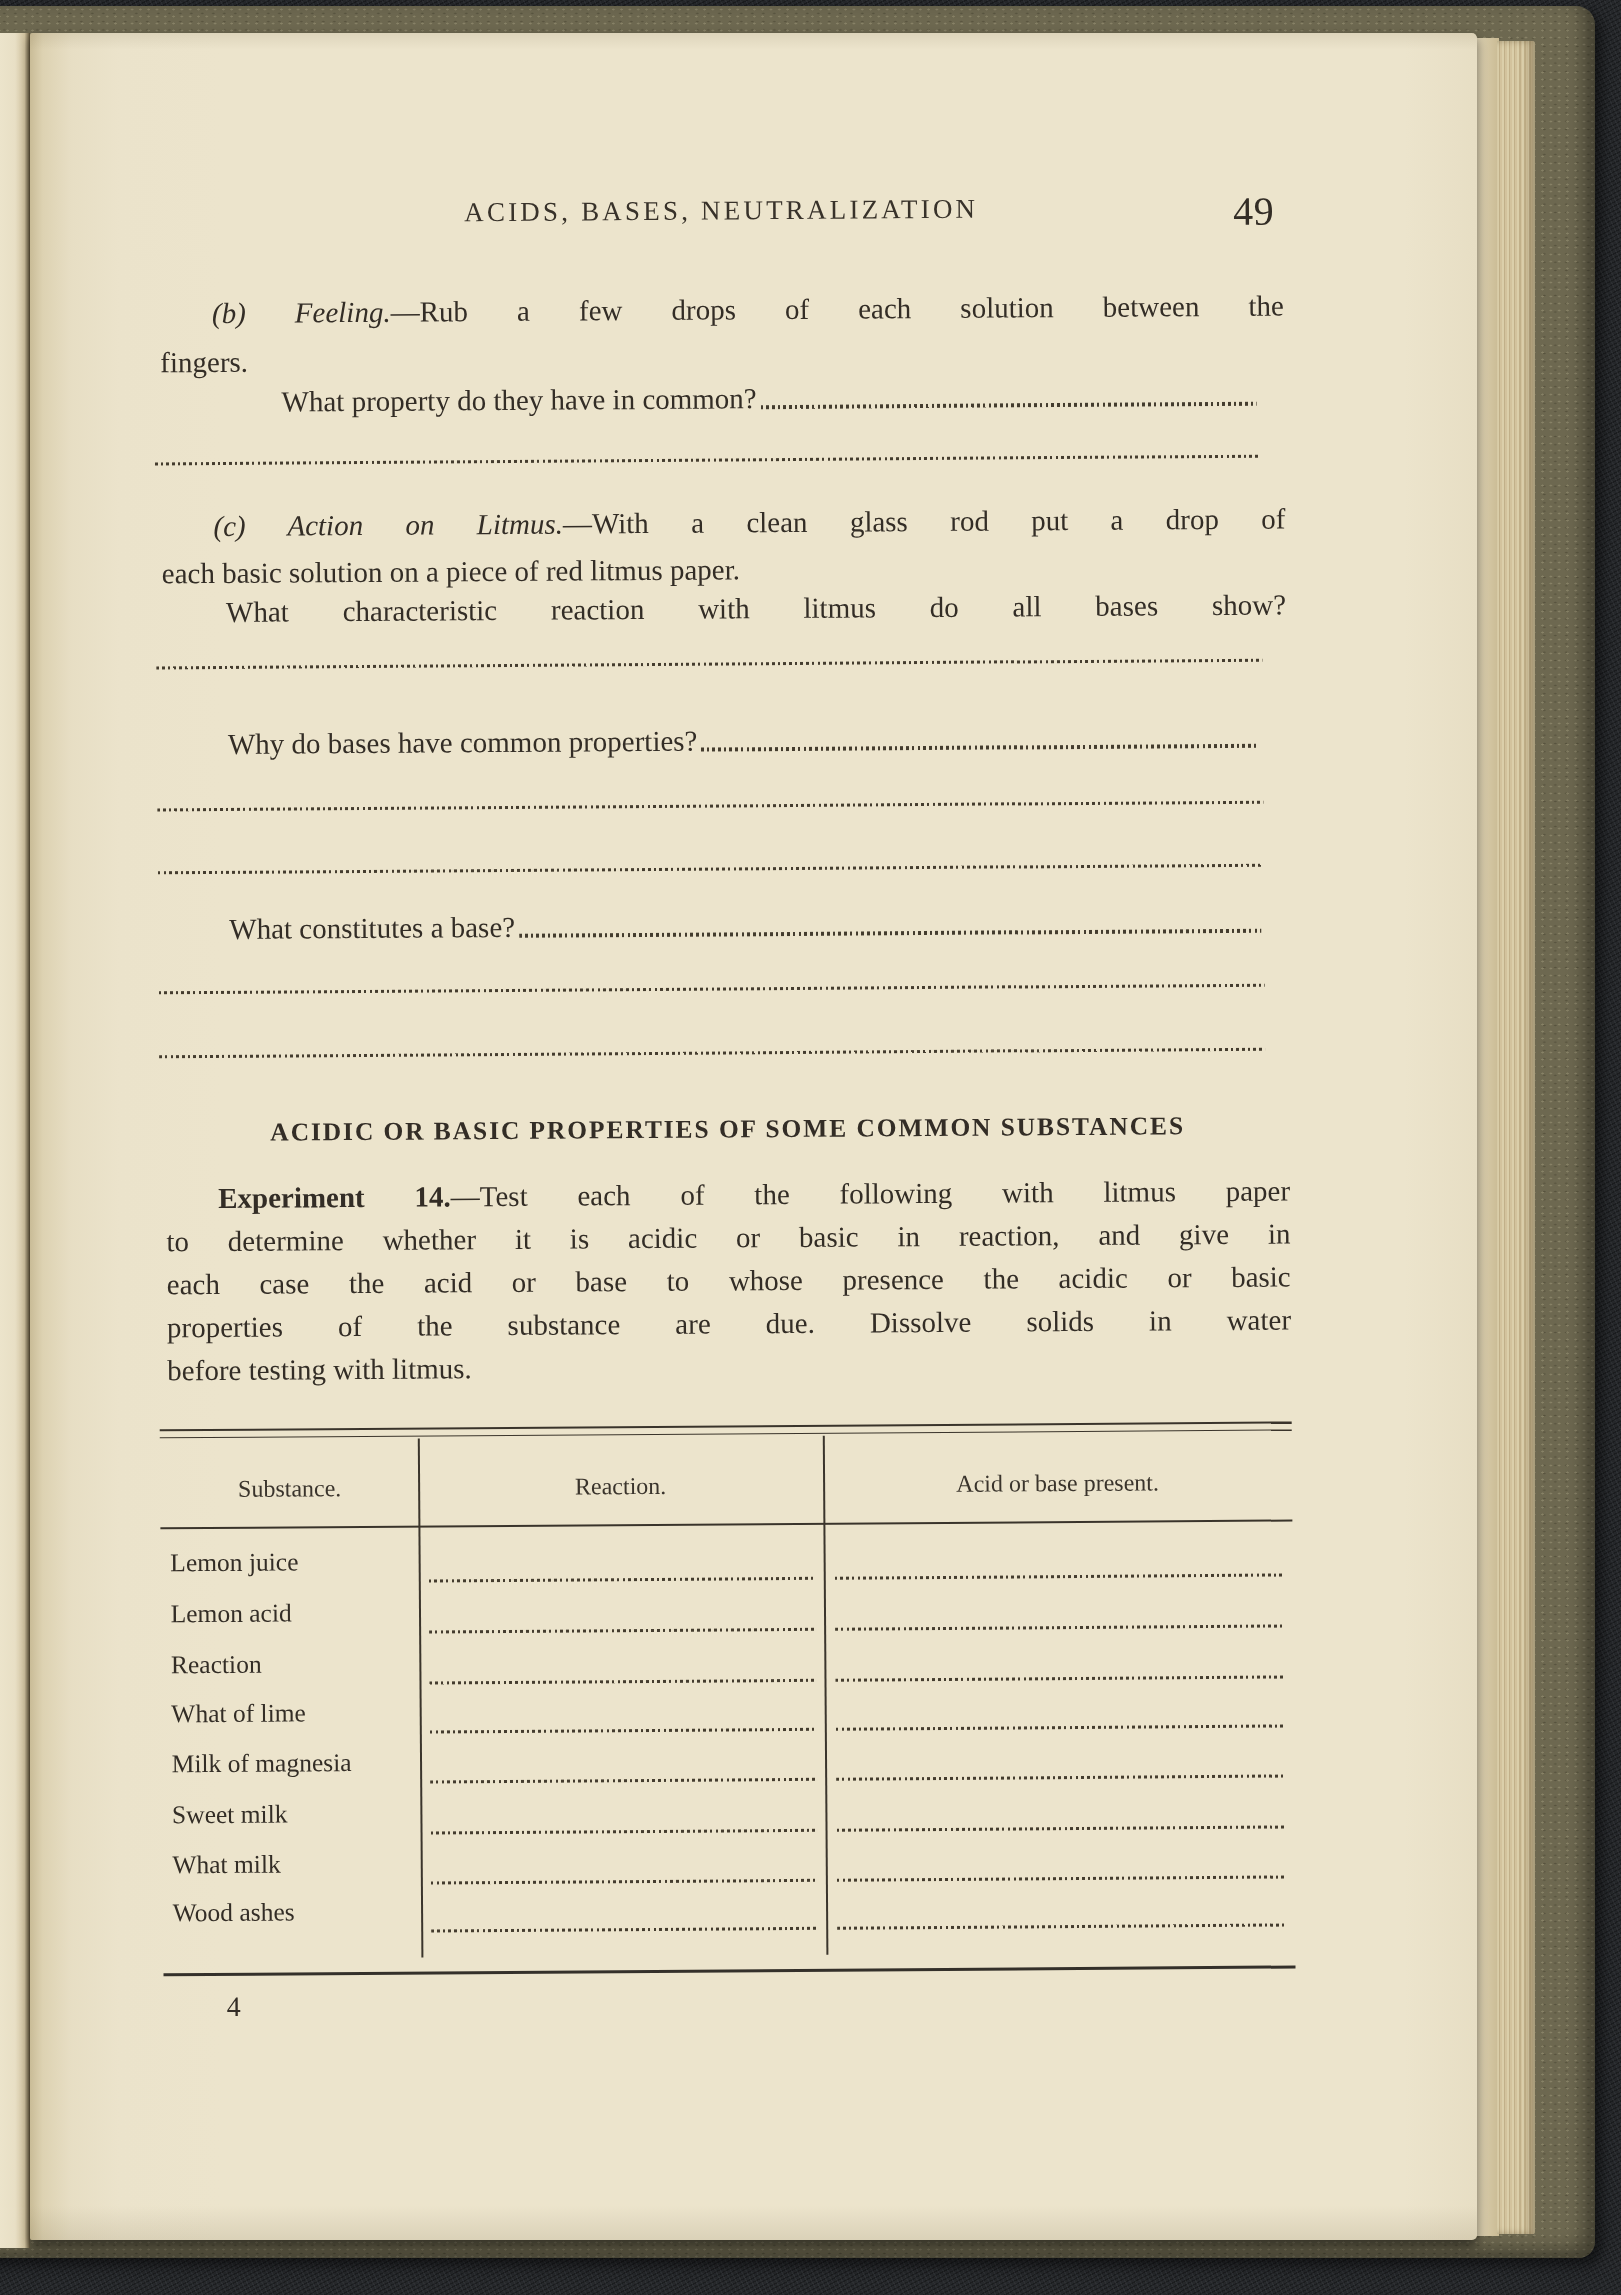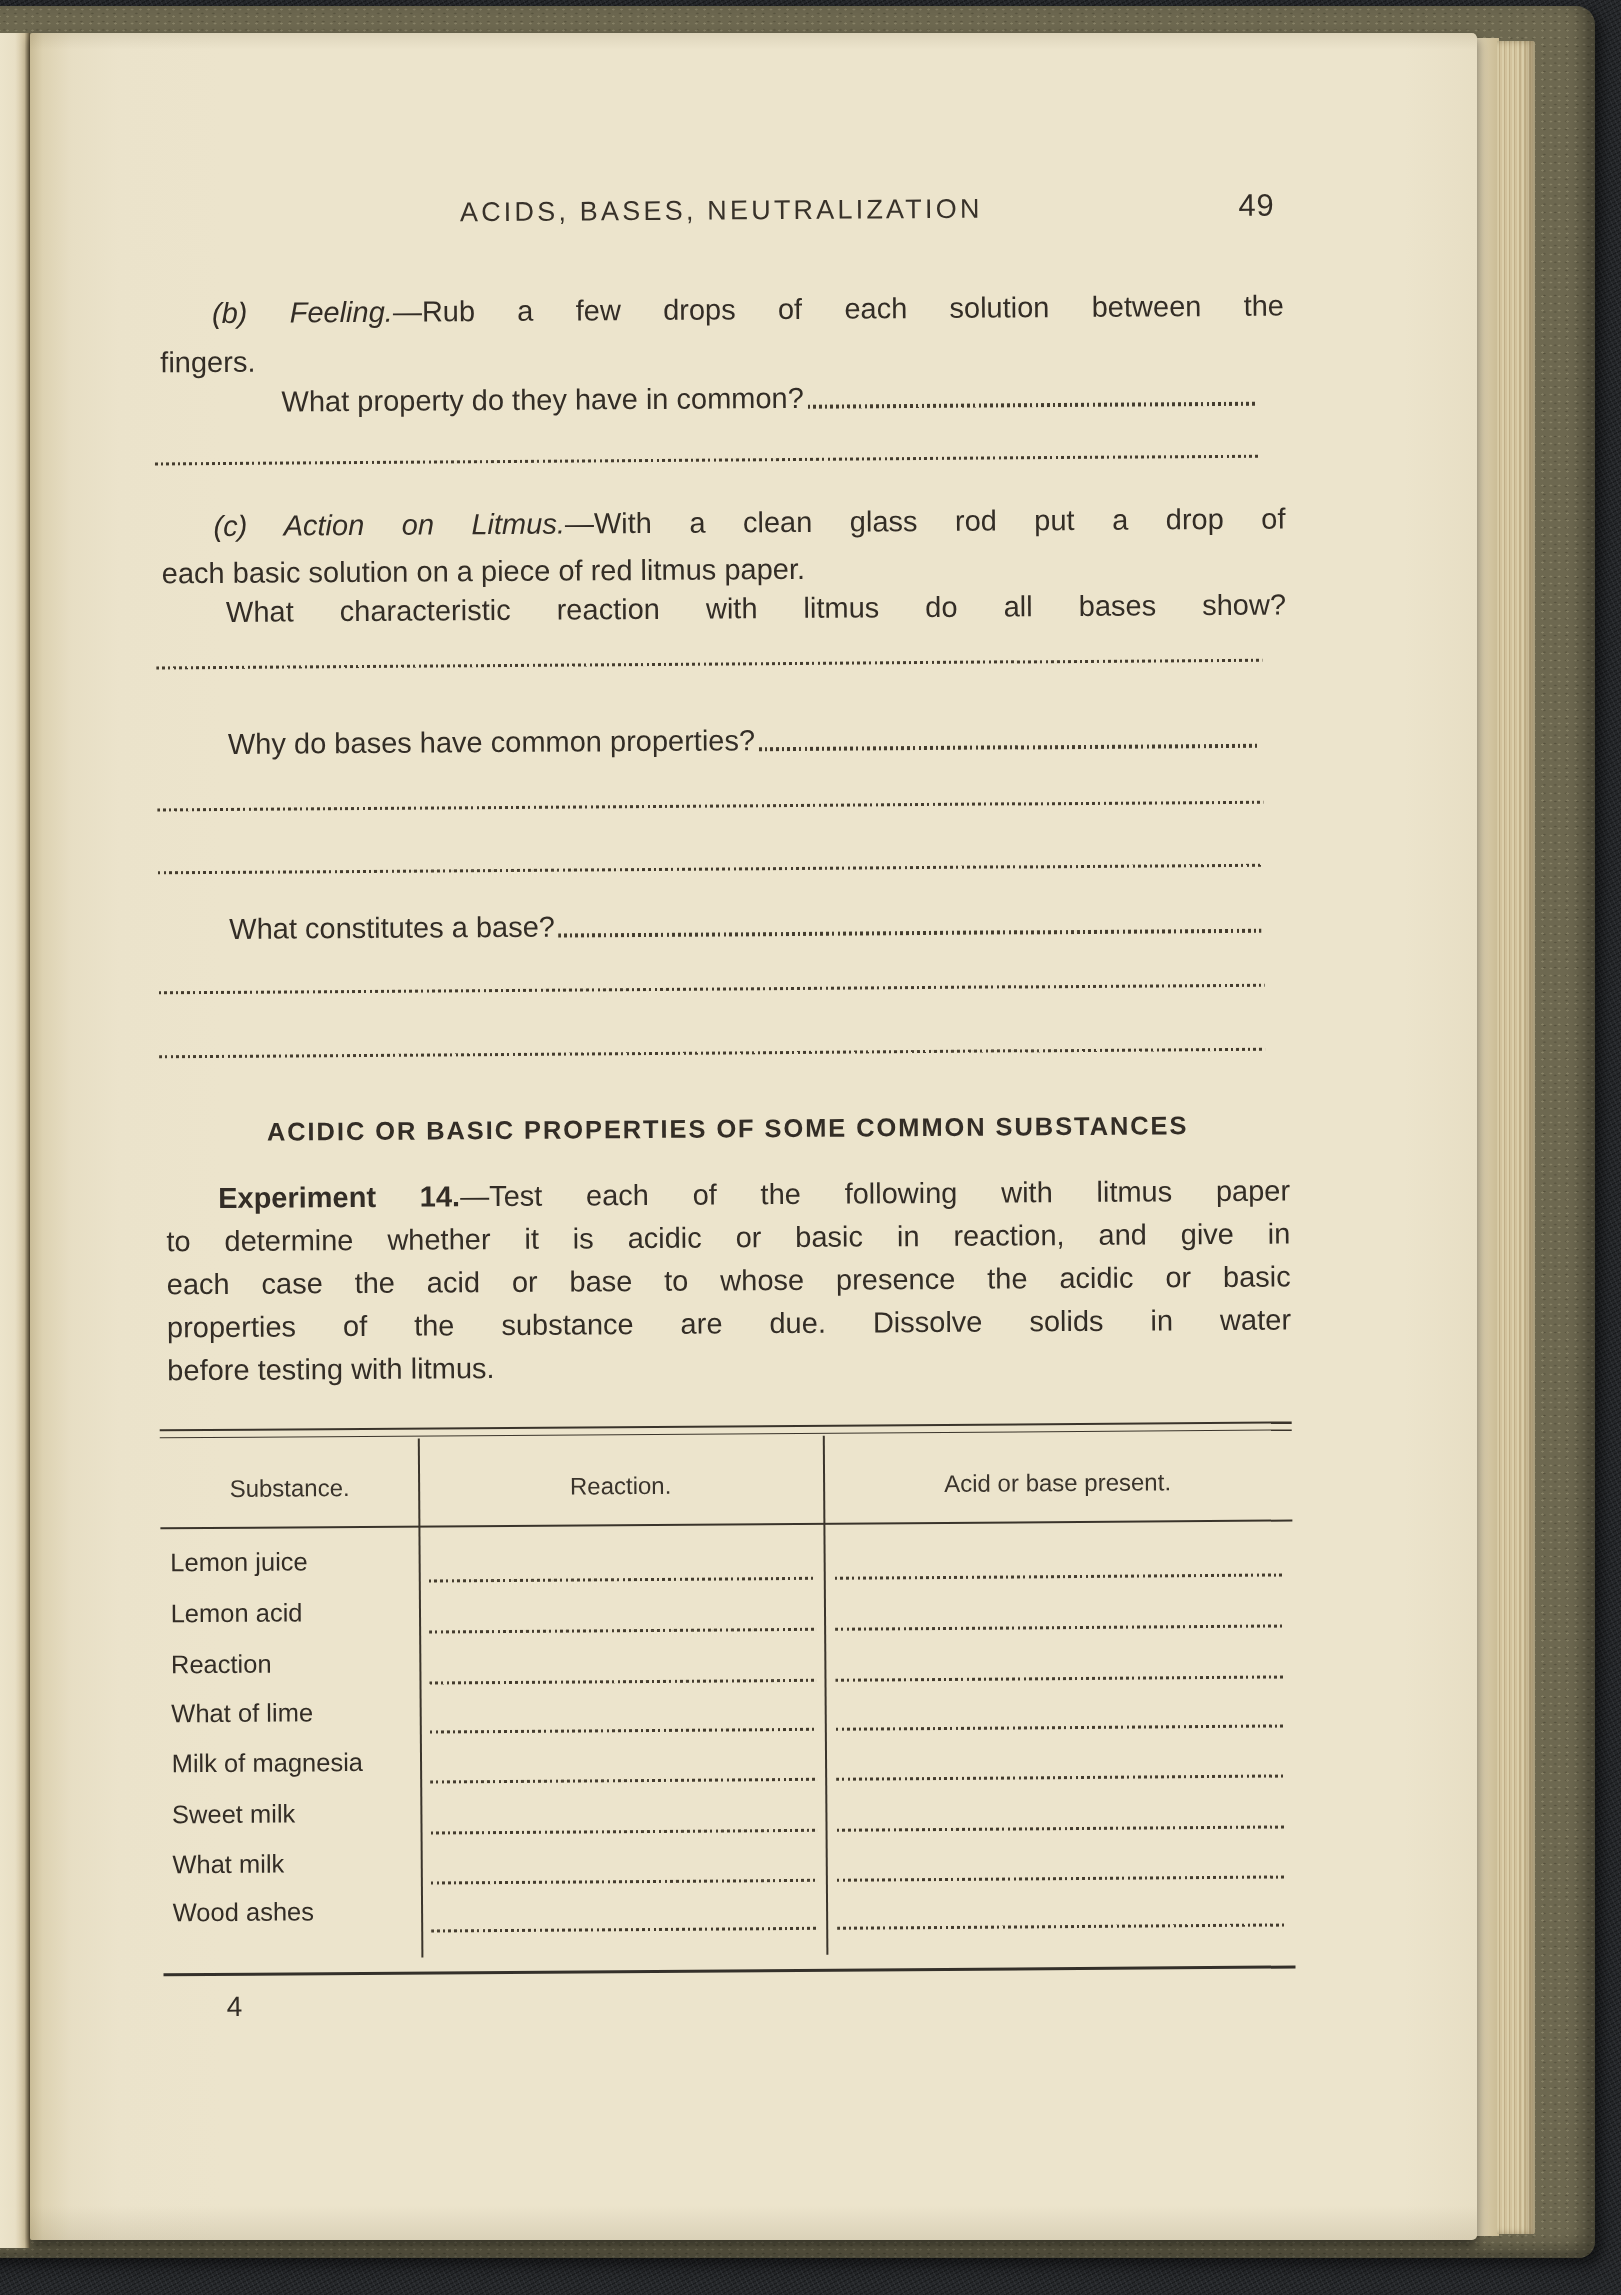--- a/index.html
+++ b/index.html
@@ -2,21 +2,21 @@
 <html style="font-size:10.2px"><head>
 <meta charset="utf-8">
 <style>
   html,body{margin:0;padding:0;}
   #canvas{
     position:relative; width:1621px; height:2295px; overflow:hidden;
     background-color:#26282b;
     background-image:
       repeating-linear-gradient(63deg, rgba(190,200,210,0.05) 0 1.3px, transparent 1.3px 4.5px),
       repeating-linear-gradient(-28deg, rgba(0,0,0,0.28) 0 1.3px, transparent 1.3px 3.8px);
-    font-family:Liberation Sans, sans-serif;
+    font-family:Liberation Serif, serif;
     color:#332d26;
   }
   .cover{
     position:absolute; left:-38px; top:6.4px; width:1633px; height:2252px;
     border-radius:0 19px 16.6px 0;
     background-color:#6d6850;
     background-image:
       radial-gradient(rgba(226,219,180,0.22) 1px, transparent 1.4px),
       radial-gradient(rgba(38,34,20,0.32) 0.9px, transparent 1.3px);
     background-size:8.3px 7px,11px 8.3px;
@@ -44,21 +44,21 @@
       linear-gradient(180deg, rgba(90,75,40,0.10) 0px, rgba(90,75,40,0) 16.6px, rgba(90,75,40,0) 2172px, rgba(90,75,40,0.12) 2207px),
       linear-gradient(90deg,#c9bc97 0px,#ddd2b2 12.8px,#e7deC4 41px,#ebe3cb 89px,#ece4cc 192px,#ece4cc 95%,#e7deC4 100%);
     box-shadow:0 5.1px 10.2px rgba(0,0,0,0.5);
   }
   .content{
     position:absolute; left:75px; top:36px; width:1408px; height:2216px;
     transform:rotate(-0.4deg); transform-origin:40% 0;
   }
   .hdr{position:absolute; left:83px; top:160px; width:1124px; height:41px; text-align:center;}
   .hdr-title{font-size:27px; letter-spacing:3.2px; color:#38322a;}
-  .page-num{position:absolute; right:9px; top:-3.8px; font-size:31px; letter-spacing:0.6px;}
+  .page-num{position:absolute; right:9px; top:-3.8px; font-size:40px; letter-spacing:0.6px;}
   .body-par{position:absolute; font-size:29px; color:#332d26;}
   .pline{text-align:justify; text-align-last:justify; white-space:normal;}
   .pline.last{text-align-last:auto;}
   .ind{display:inline-block; width:52px;}
   .it{font-style:italic;}
   .bd{font-weight:bold;}
   .q-line{position:absolute; display:flex; font-size:29px; align-items:flex-end;}
   .q-text{white-space:nowrap;}
   .leader{flex:1; height:3.2px; margin:0 2.6px 6.4px 3.8px;
     background:repeating-linear-gradient(90deg,#443c2e 0 2.6px,rgba(0,0,0,0) 2.6px 5.7px);}

